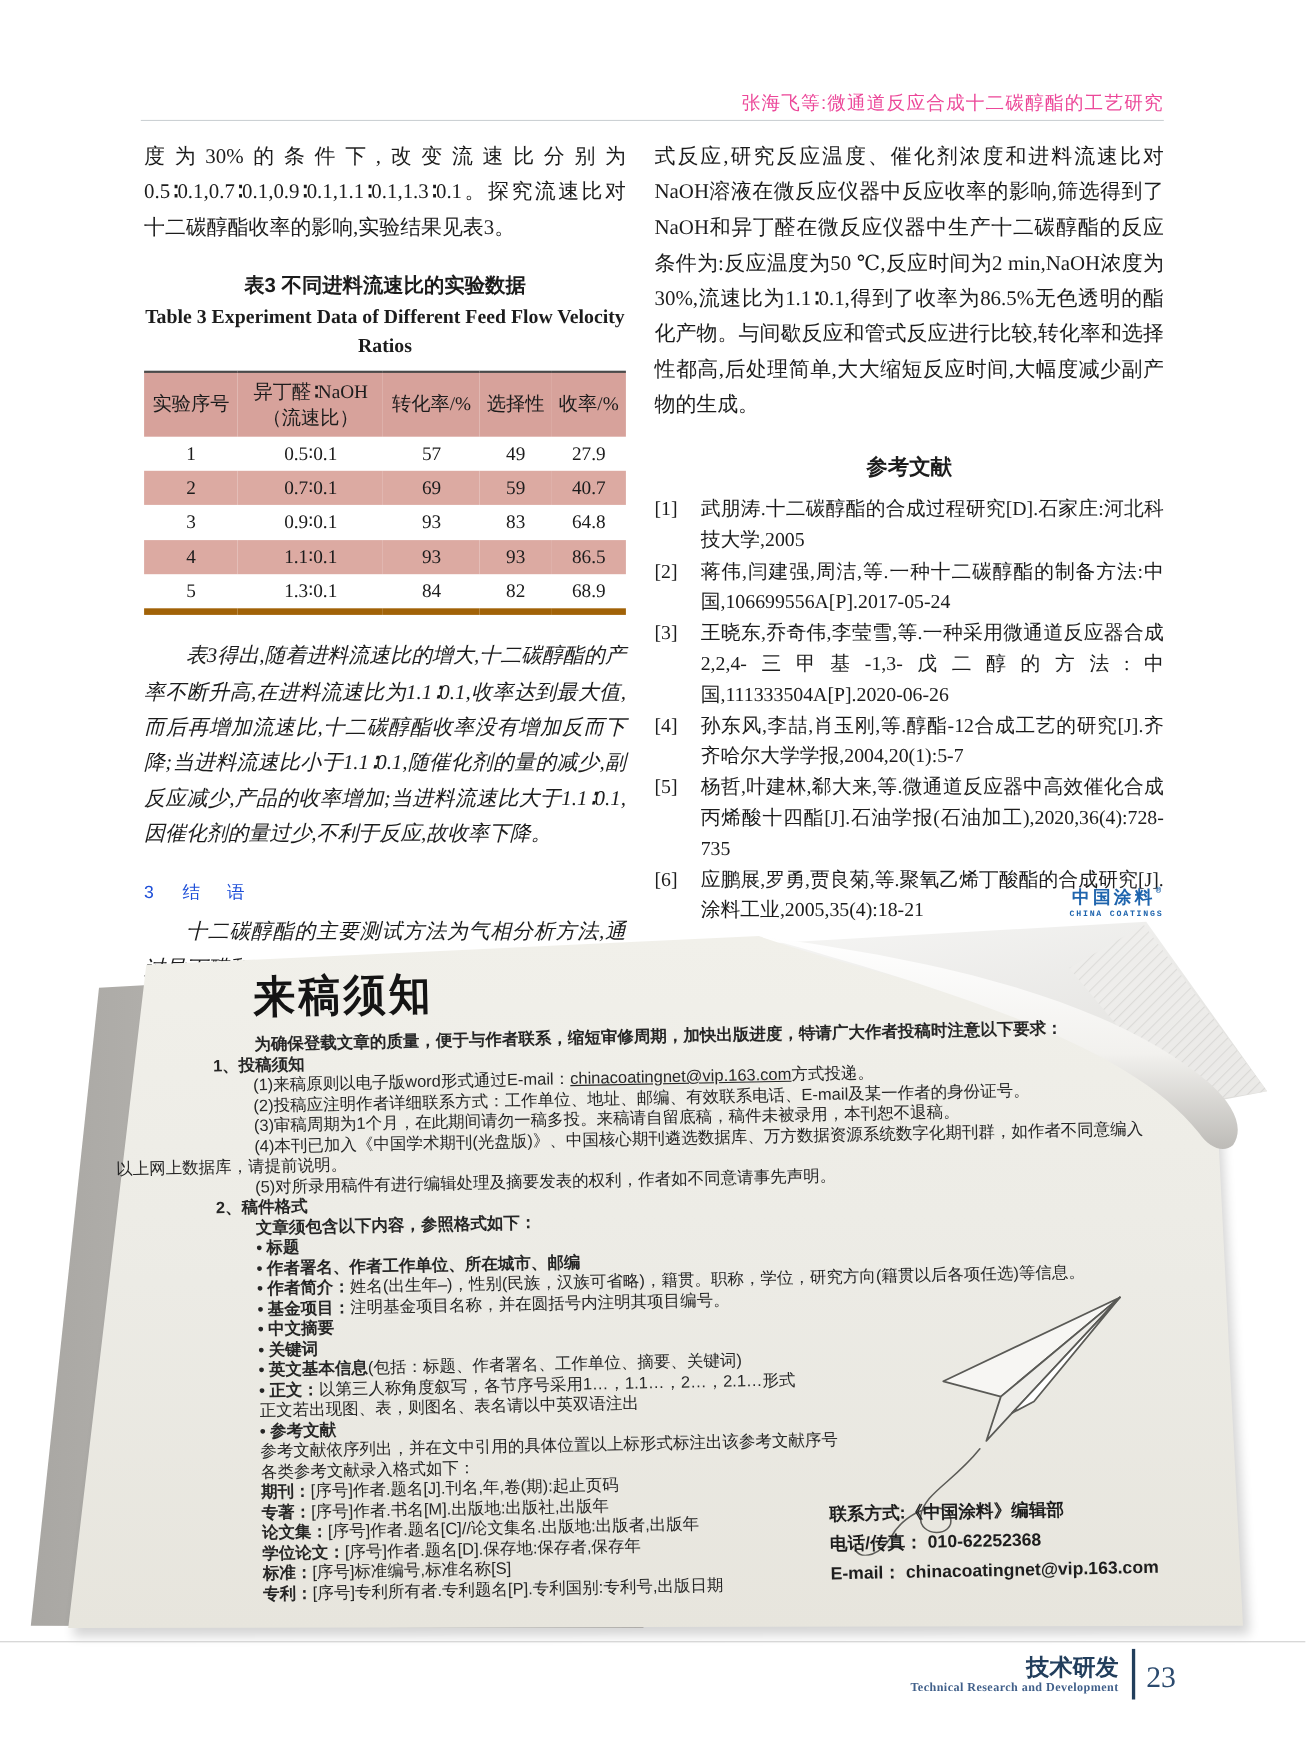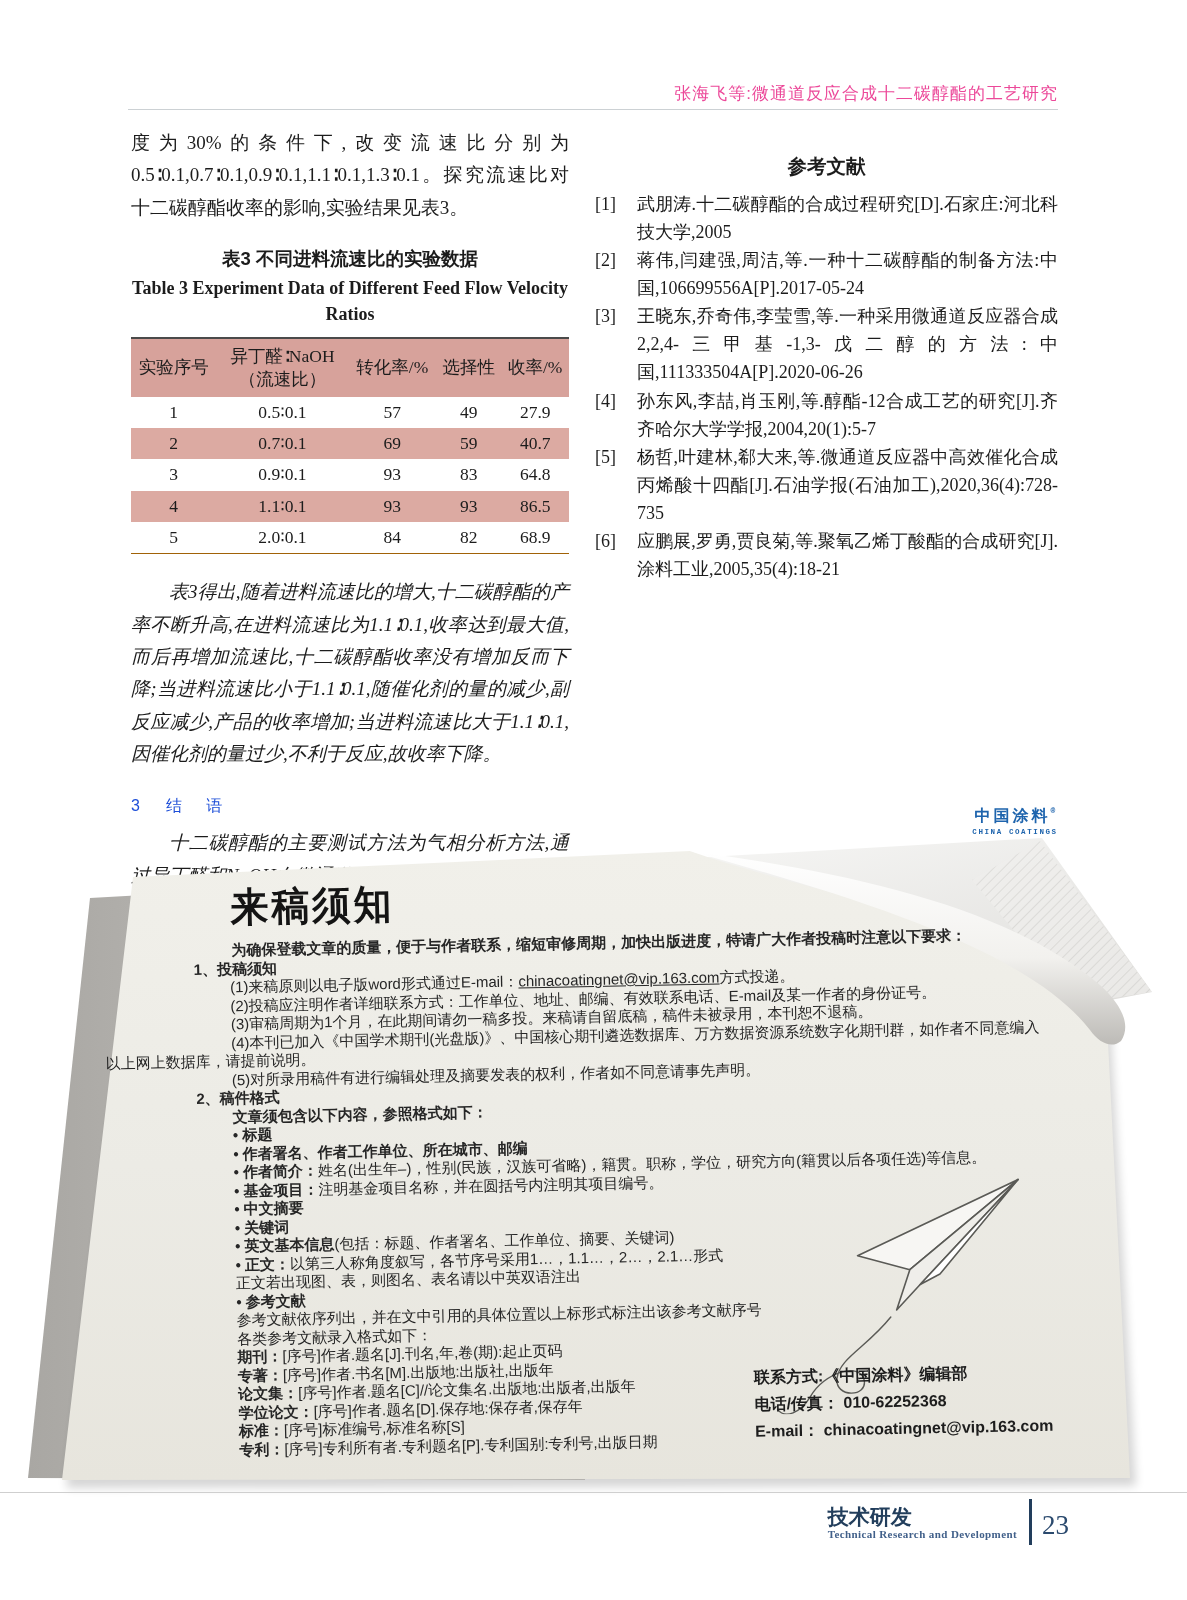--- a/index.html
+++ b/index.html
@@ -12,21 +12,21 @@
   
   .col{position:absolute;top:127px;}
   .col.left{left:131px;width:438px;}
   .col.right{left:595px;width:463px;}
   .body-par{margin:0;font-size:19px;line-height:1.70;text-align:justify;}
   .body-par.indent{text-indent:2em;font-style:italic;}
   
   .tbl-cap-cn{margin-top:22px;text-align:center;font-weight:bold;font-size:18.5px;
         font-family:"Liberation Sans","DejaVu Sans",sans-serif;}
   .tbl-cap-en{margin-top:4px;text-align:center;font-weight:bold;font-size:18px;line-height:1.45;}
-  table.exp{margin-top:10px;width:100%;border-collapse:collapse;border-top:2px solid #4a4a4a;border-bottom:1px solid #a16207;}
+  table.exp{margin-top:10px;width:100%;border-collapse:collapse;border-top:2px solid #4a4a4a;border-bottom:6px solid #a16207;}
   table.exp th{background:#d7a29b;font-weight:normal;font-size:17.5px;padding:6px 2px;line-height:1.3;}
   table.exp td{font-size:17.5px;text-align:center;padding:3px 2px;line-height:1.45;}
   table.exp tr.alt td{background:#dcaaa2;}
   table.exp th:nth-child(2){width:128px;}
   
   .sec-head{margin:26px 0 10px 0;color:#1d4ed8;font-family:"Liberation Sans","DejaVu Sans",sans-serif;
         font-size:16px;font-weight:normal;}
   .sec-head .num{margin-right:26px;}
   .sec-head .ttl{letter-spacing:10px;}
   
@@ -54,21 +54,21 @@
   .n-bullet{margin-left:126px;}
   .n-bullet .dot{font-weight:bold;margin-right:4px;}
   .n-bullet .b,.n-fmt .b{font-weight:bold;}
   .n-fmt{margin-left:126px;}
   .email{text-decoration:underline;}
   .contact{position:absolute;left:642px;top:490px;font-weight:bold;font-size:16px;line-height:27px;color:#1d1d1d;}
   .plane{position:absolute;left:660px;top:296px;}
   
   .foot-rule{position:absolute;top:1492px;left:0;width:1187px;height:1px;background:#cfcfcf;}
   .footer-block{position:absolute;top:1499px;right:118px;display:flex;align-items:center;}
-  .f-txt{}
+  .f-txt{text-align:right;}
   .f-cn{font-family:"Liberation Sans","DejaVu Sans",sans-serif;font-size:21px;font-weight:bold;color:#223e5c;line-height:23px;}
   .f-en{font-size:11px;color:#41608a;font-weight:bold;letter-spacing:.4px;}
   .f-bar{width:3px;height:46px;background:#223e5c;margin:0 10px 0 12px;}
   .f-num{font-size:27px;color:#2b4a6e;padding-top:6px;}
 </style>
 </head>
 <body>
 
 <div class="page">
 
@@ -115,38 +115,39 @@
         </tr>
         <tr class="alt">
           <td>4</td>
           <td>1.1∶0.1</td>
           <td>93</td>
           <td>93</td>
           <td>86.5</td>
         </tr>
         <tr>
           <td>5</td>
-          <td>2.0∶0.1</td>
+          <td>1.3∶0.1</td>
           <td>84</td>
           <td>82</td>
           <td>68.9</td>
         </tr>
       </tbody>
     </table>
 
     <p class="body-par indent" style="margin-top:22px">表3得出,随着进料流速比的增大,十二碳醇酯的产率不断升高,在进料流速比为1.1∶0.1,收率达到最大值,而后再增加流速比,十二碳醇酯收率没有增加反而下降;当进料流速比小于1.1∶0.1,随催化剂的量的减少,副反应减少,产品的收率增加;当进料流速比大于1.1∶0.1,因催化剂的量过少,不利于反应,故收率下降。</p>
 
     <h2 class="sec-head">
       <span class="num">3</span><span class="ttl">结 语</span>
     </h2>
 
     <p class="body-par indent">十二碳醇酯的主要测试方法为气相分析方法,通过异丁醛和NaOH在微通道反应器内以连续流的方</p>
   </div>
 
   <div class="col right">
+    <p class="body-par">式反应,研究反应温度、催化剂浓度和进料流速比对NaOH溶液在微反应仪器中反应收率的影响,筛选得到了NaOH和异丁醛在微反应仪器中生产十二碳醇酯的反应条件为:反应温度为50 ℃,反应时间为2 min,NaOH浓度为30%,流速比为1.1∶0.1,得到了收率为86.5%无色透明的酯化产物。与间歇反应和管式反应进行比较,转化率和选择性都高,后处理简单,大大缩短反应时间,大幅度减少副产物的生成。</p>
 
     <div class="refs-title">参考文献</div>
 
     <div class="ref-item">
       <span class="ref-num">[1]</span><span>武朋涛.十二碳醇酯的合成过程研究[D].石家庄:河北科技大学,2005</span>
     </div>
     <div class="ref-item">
       <span class="ref-num">[2]</span><span>蒋伟,闫建强,周洁,等.一种十二碳醇酯的制备方法:中国,106699556A[P].2017-05-24</span>
     </div>
     <div class="ref-item">

